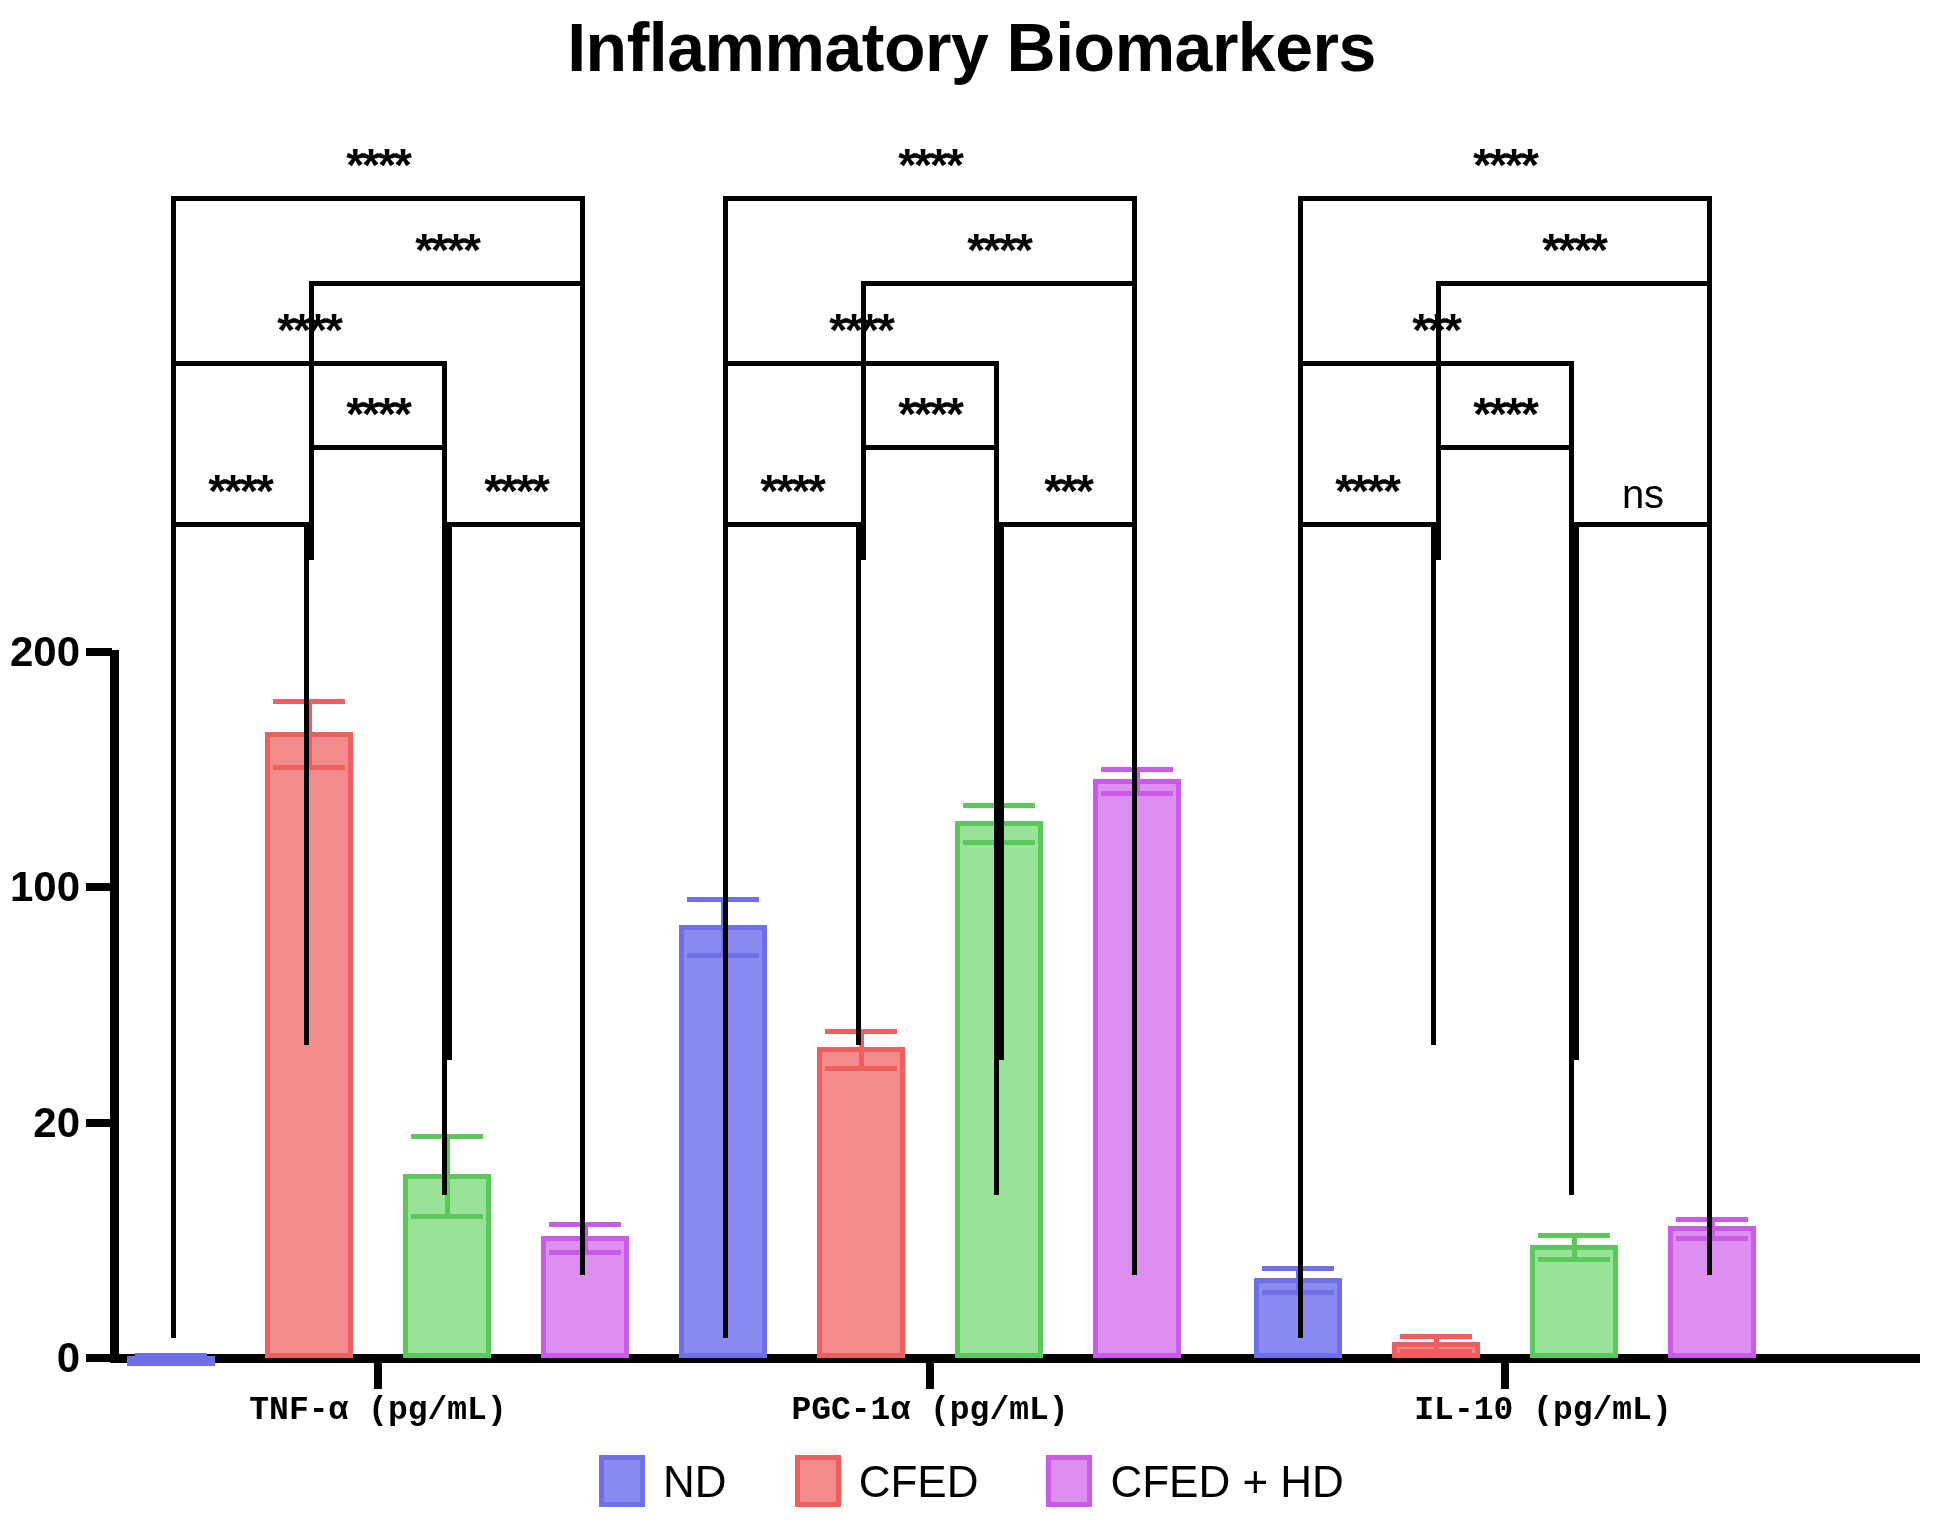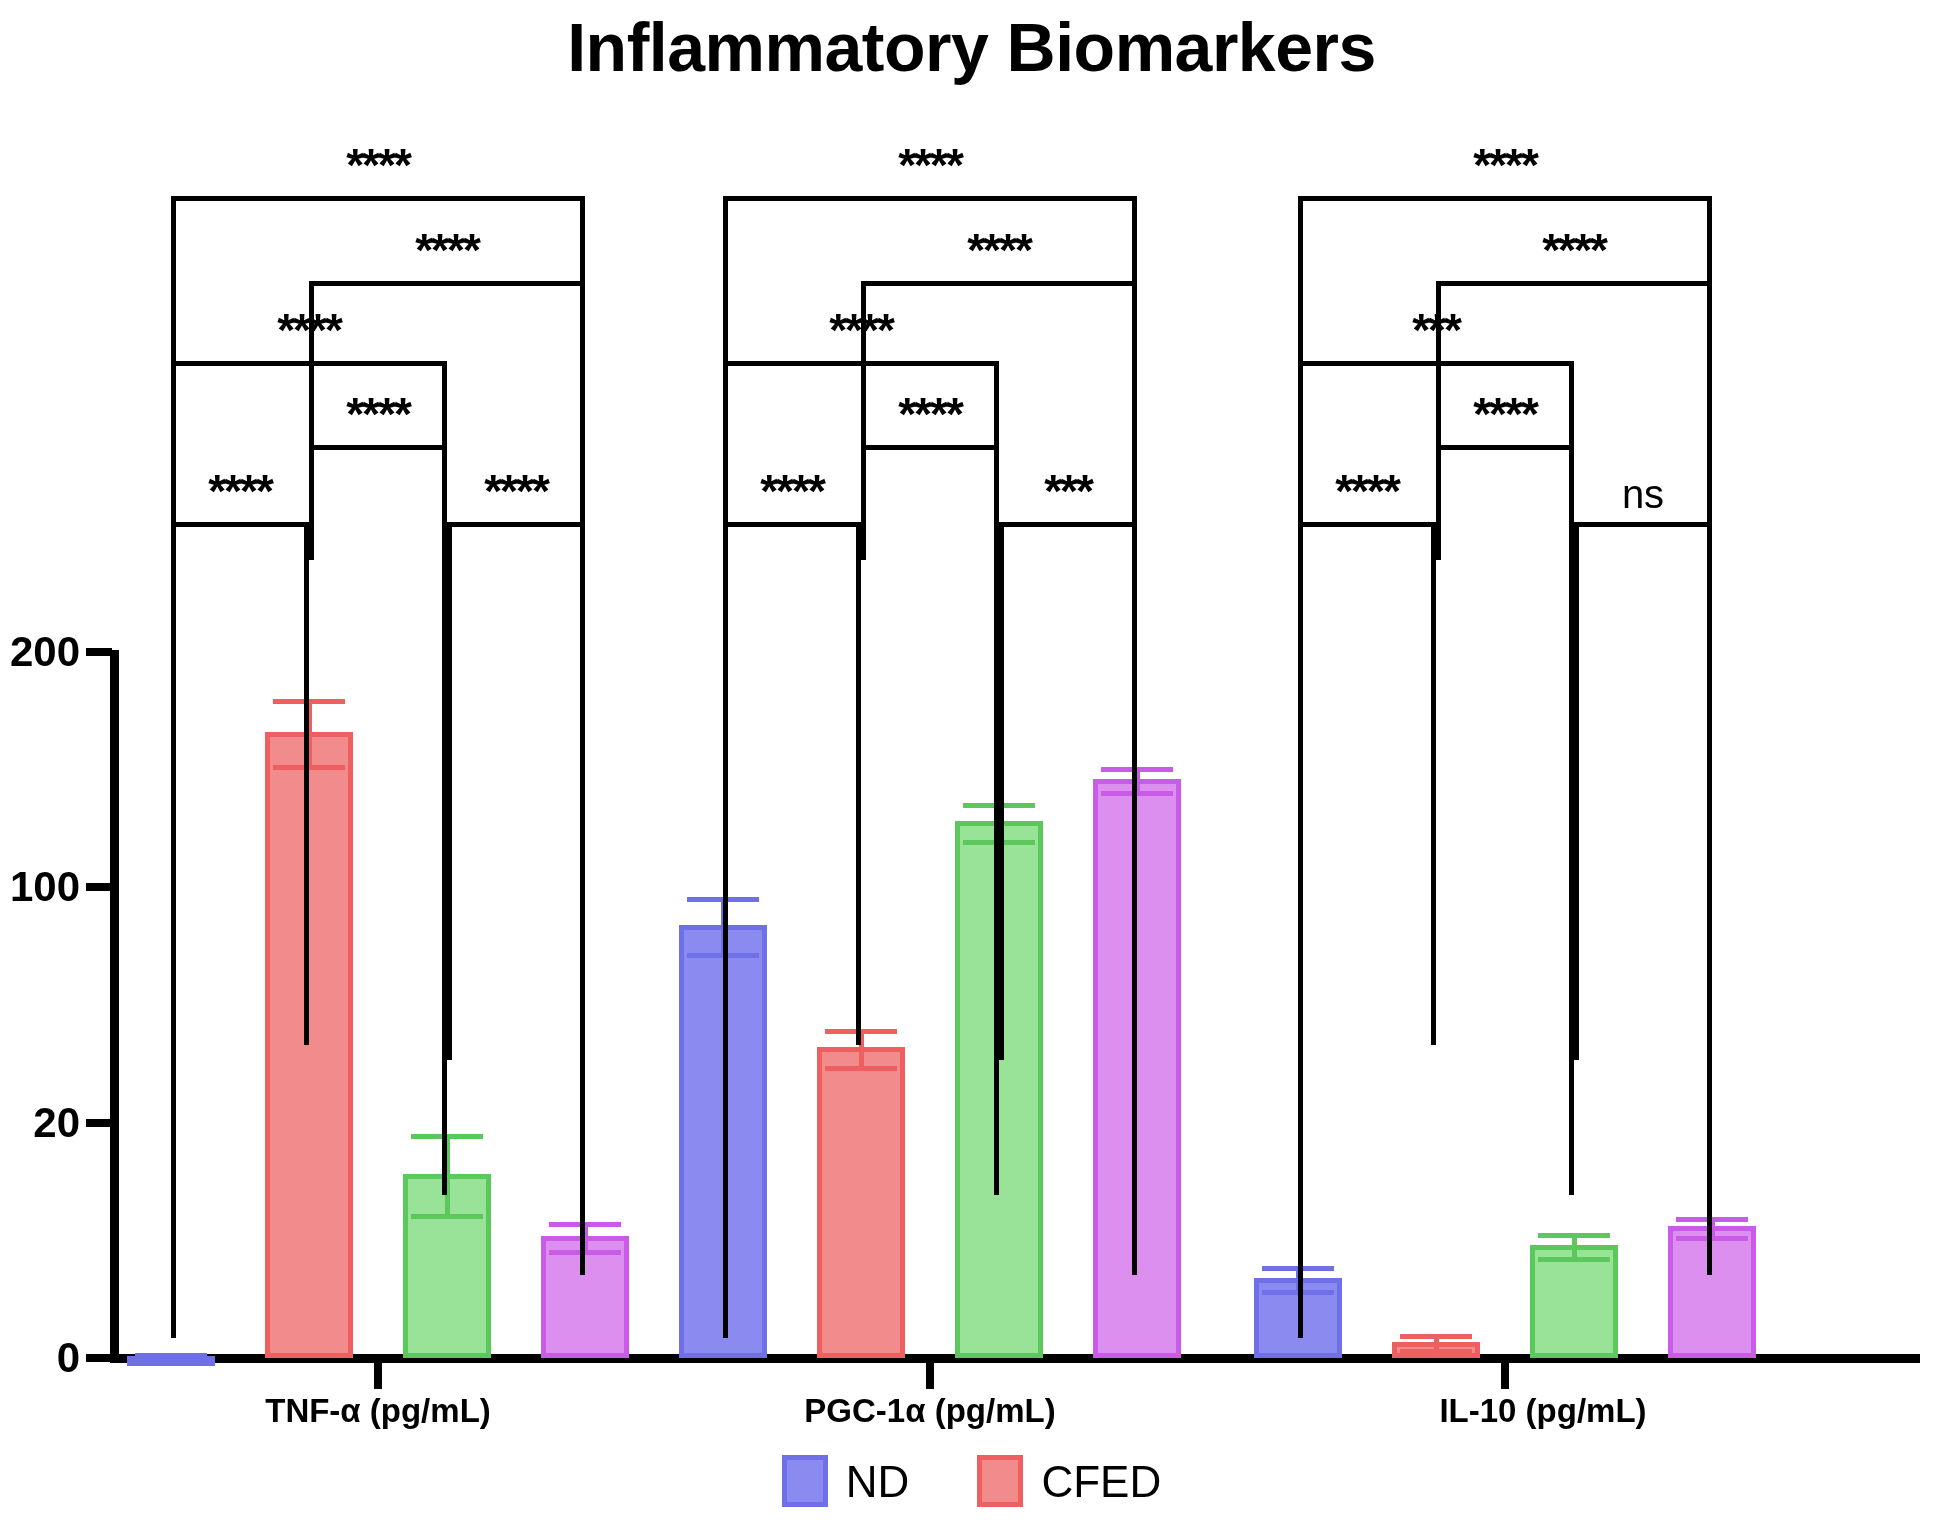--- a/index.html
+++ b/index.html
@@ -24,21 +24,21 @@
 
   .y-tick{position:absolute;background:#000;width:26px;height:8px;left:86px;}
   .y-tick-label{position:absolute;right:0;font-size:42px;font-weight:bold;
                 text-align:right;line-height:1;transform:translateY(-50%);
                 font-family:"Liberation Sans", sans-serif;}
   .y-tick-label-wrap{position:absolute;left:0;width:80px;}
 
   .x-tick{position:absolute;background:#000;width:8px;height:26px;top:1363px;}
   .x-group-label{position:absolute;top:1392px;font-size:33px;font-weight:bold;
                  text-align:left;transform:translateX(-50%);white-space:nowrap;
-                 font-family:Liberation Sans, sans-serif;}
+                 font-family:Liberation Mono, monospace;}
 
   
   .bar{position:absolute;box-sizing:border-box;border-width:5px;border-style:solid;}
   .errbar-stem{position:absolute;width:5px;}
   .errbar-cap{position:absolute;height:5px;}
 
   
   .sig{position:absolute;}
   .sig-top{position:absolute;height:5px;background:#000;}
   .sig-leg{position:absolute;width:5px;background:#000;}
@@ -258,14 +258,18 @@
 
   <div id="legend">
       <div class="legend-item">
         <div class="legend-swatch" style="background: rgb(138, 138, 240); border-color: rgb(111, 111, 232);"></div>
         <div class="legend-label">ND</div>
       </div>
       <div class="legend-item">
         <div class="legend-swatch" style="background: rgb(242, 140, 140); border-color: rgb(239, 95, 95);"></div>
         <div class="legend-label">CFED</div>
       </div>
+      <div class="legend-item">
+        <div class="legend-swatch" style="background: rgb(221, 143, 240); border-color: rgb(201, 91, 232);"></div>
+        <div class="legend-label">CFED + HD</div>
+      </div>
     </div>
 </div>
 
 </body></html>

